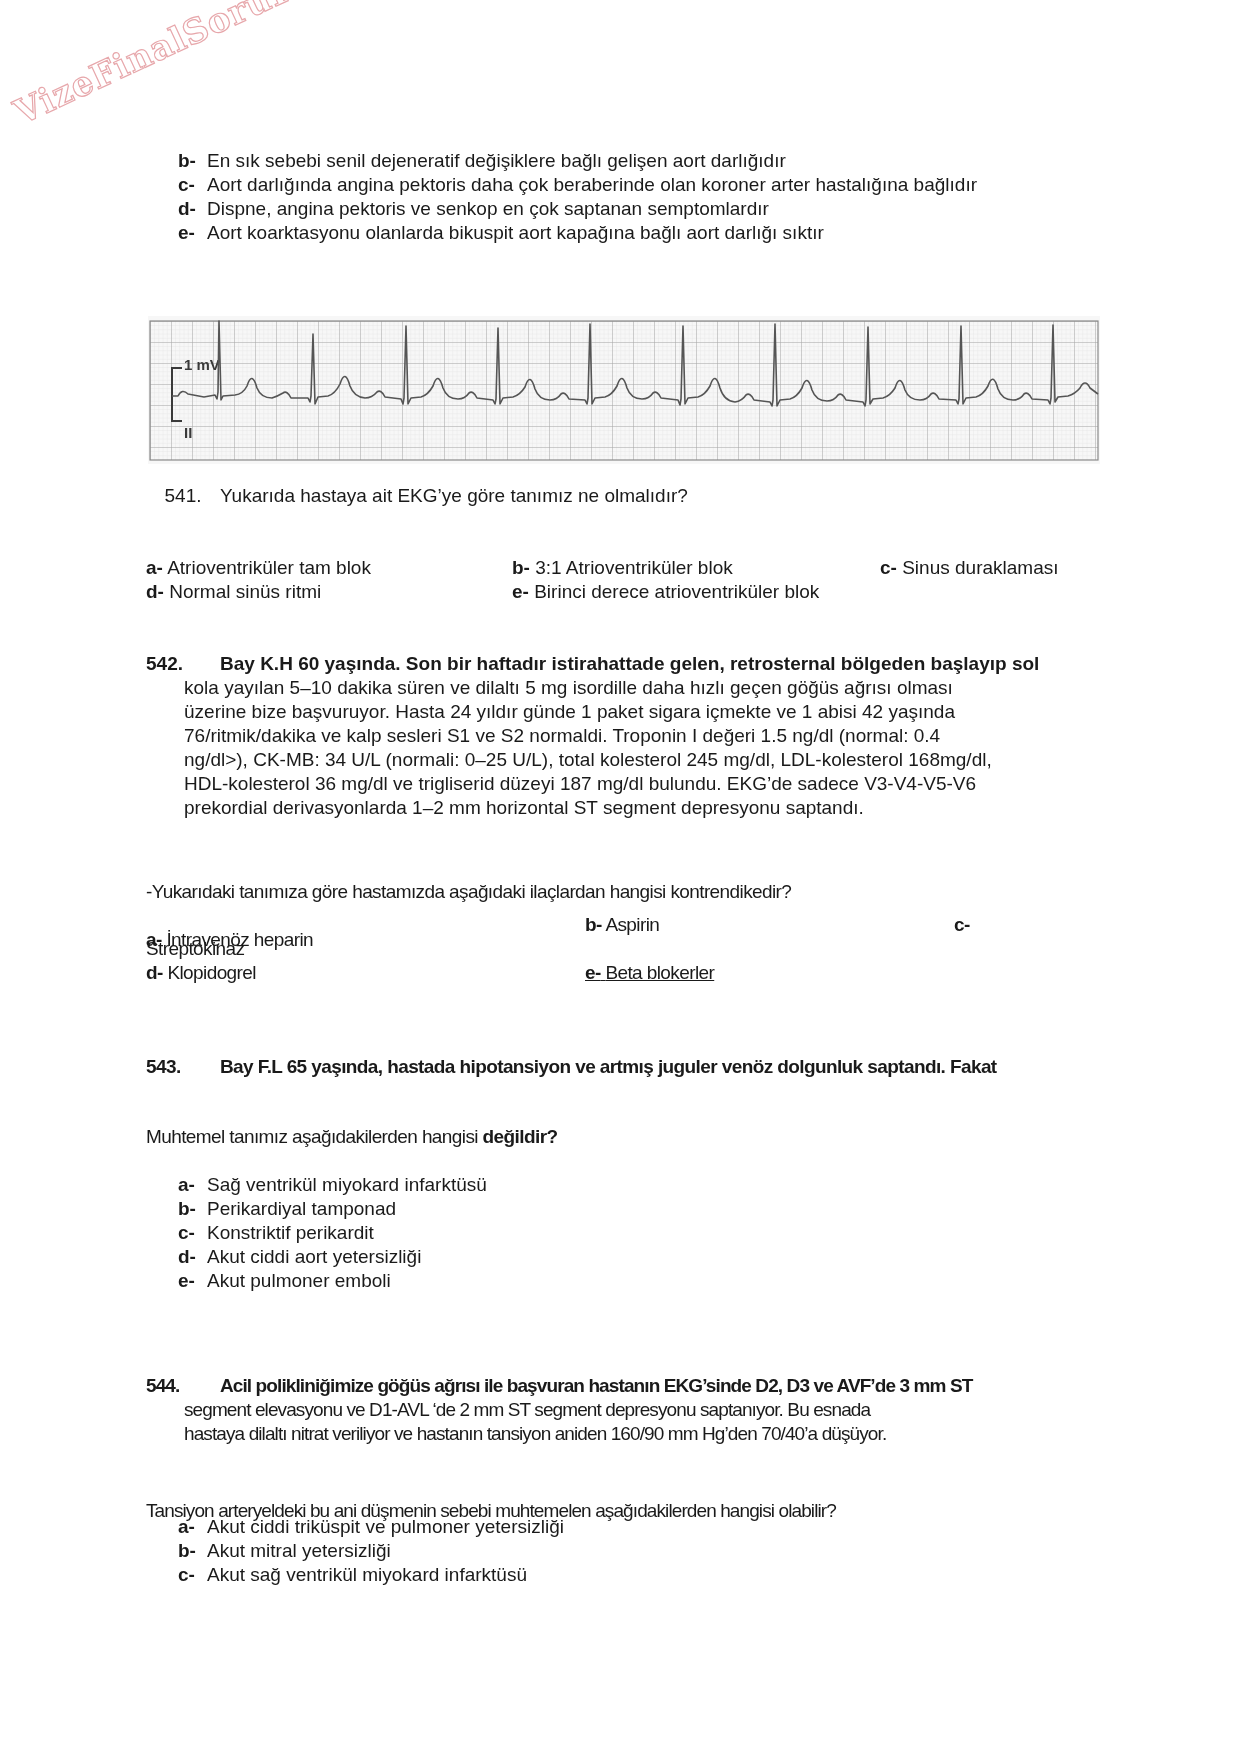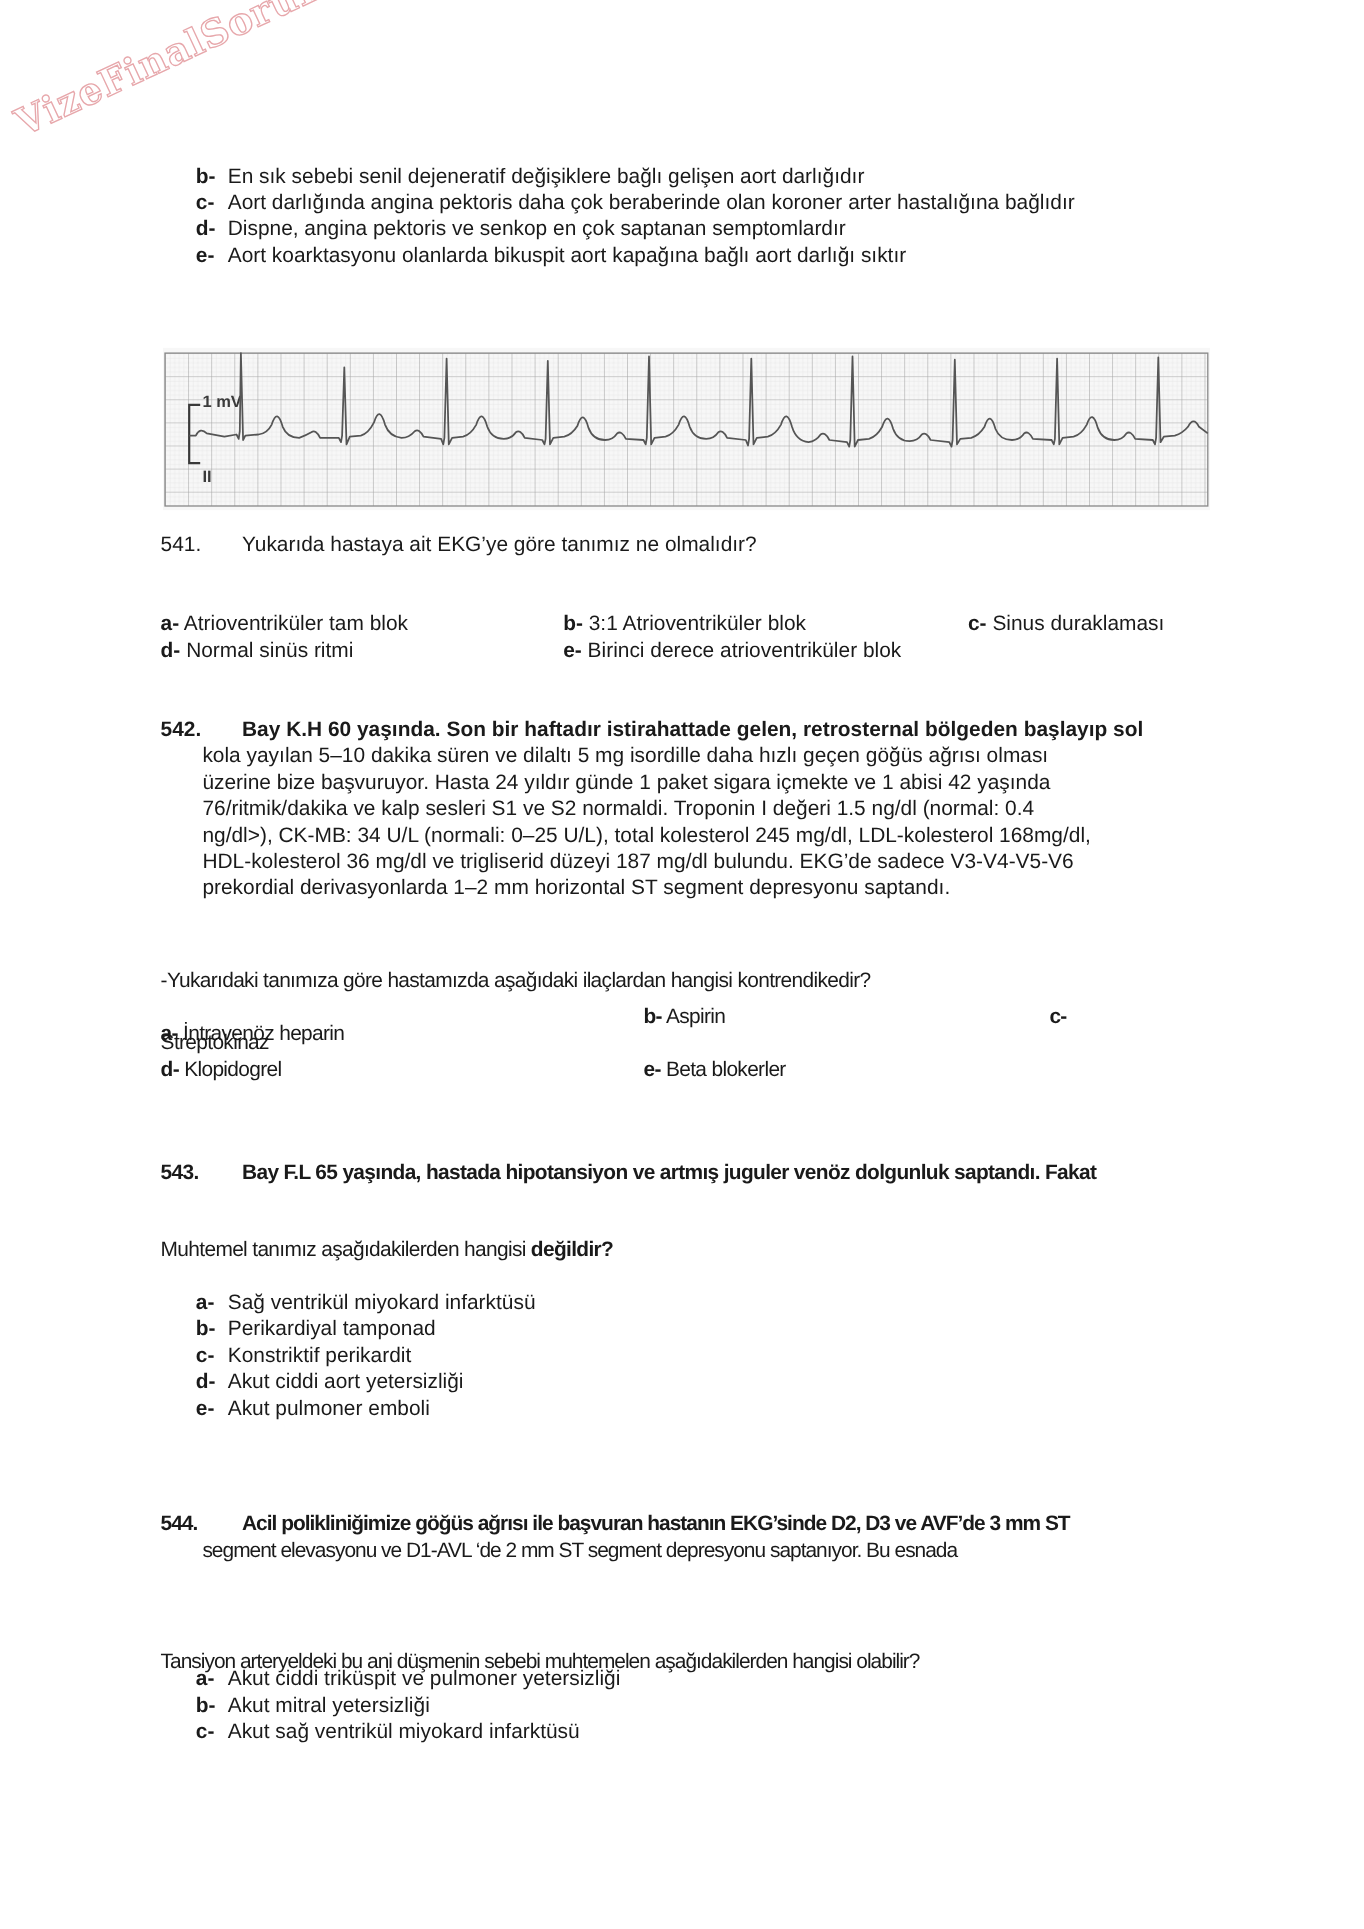--- a/index.html
+++ b/index.html
@@ -8,21 +8,21 @@
     font-family: "Liberation Sans", sans-serif; color: #1a1a1a;
   }
   .watermark {
     position: absolute; left: 8px; top: 96px;
     transform-origin: 0 0; transform: rotate(-25deg);
     font-family: "DejaVu Serif", serif; font-weight: bold; font-size: 34px;
     color: #ffffff; letter-spacing: 1px;
     -webkit-text-stroke: 1.2px #e7a7ab;
     white-space: nowrap;
   }
-  .line { position: absolute; font-size: 19px; line-height: 24px; white-space: nowrap; }
+  .line { position: absolute; font-size: 19px; line-height: 24px; white-space: nowrap; text-align: center; }
   .lbl { font-weight: bold; }
   .opt-list .row { height: 24px; display: flex; }
   .opt-list .row .lbl { width: 29px; display: inline-block; }
   .q-num { display: inline-block; width: 74px; }
   .para { position: absolute; font-size: 19px; line-height: 24px; }
   .para .first { white-space: nowrap; font-weight: bold; }
   .para .cont { padding-left: 38px; white-space: nowrap; }
   .ekg { position: absolute; left: 148px; top: 316px; width: 952px; height: 148px; }
   .cond { letter-spacing: -0.6px; }
   .cond2 { letter-spacing: -0.9px; }
@@ -99,21 +99,21 @@
   <div class="cont">ng/dl&gt;), CK-MB: 34 U/L (normali: 0–25 U/L), total kolesterol 245 mg/dl, LDL-kolesterol 168mg/dl,</div>
   <div class="cont">HDL-kolesterol 36 mg/dl ve trigliserid düzeyi 187 mg/dl bulundu. EKG’de sadece V3-V4-V5-V6</div>
   <div class="cont">prekordial derivasyonlarda 1–2 mm horizontal ST segment depresyonu saptandı.</div>
 </div>
 <div class="line cond" style="left:146px; top:880px;">-Yukarıdaki tanımıza göre hastamızda aşağıdaki ilaçlardan hangisi kontrendikedir?</div>
 <div class="line cond" style="left:146px; top:928px;"><span class="lbl">a-</span> <span>İntravenöz heparin</span></div>
 <div class="line cond" style="left:585px; top:913px;"><span class="lbl">b-</span> <span>Aspirin</span></div>
 <div class="line cond" style="left:954px; top:913px;"><span class="lbl">c-</span></div>
 <div class="line cond" style="left:146px; top:937px;">Streptokinaz</div>
 <div class="line cond" style="left:146px; top:961px;"><span class="lbl">d-</span> <span>Klopidogrel</span></div>
-<div class="line cond" style="left:585px; top:961px;"><span class="lbl">e-</span> <span>Beta blokerler</span></div>
+<div class="line cond" style="left:585px; top:961px;text-decoration:underline;"><span class="lbl">e-</span> <span>Beta blokerler</span></div>
 
 <div class="para cond" style="left:146px; top:1055px;">
   <div class="first"><span class="q-num">543.</span><span>Bay F.L 65 yaşında, hastada hipotansiyon ve artmış juguler venöz dolgunluk saptandı. Fakat</span></div>
 </div>
 <div class="line cond" style="left:146px; top:1125px;"><span>Muhtemel tanımız aşağıdakilerden hangisi </span><span class="lbl">değildir?</span></div>
 <div class="opt-list" style="position:absolute; left:178px; top:1173px; font-size:19px; line-height:24px;">
   <div class="row">
       <span class="lbl">a-</span>
       <span>Sağ ventrikül miyokard infarktüsü</span>
     </div>
@@ -131,20 +131,21 @@
     </div>
   <div class="row">
       <span class="lbl">e-</span>
       <span>Akut pulmoner emboli</span>
     </div>
 </div>
 
 <div class="para cond2" style="left:146px; top:1374px;">
   <div class="first"><span class="q-num">544.</span><span>Acil polikliniğimize göğüs ağrısı ile başvuran hastanın EKG’sinde D2, D3 ve AVF’de 3 mm ST</span></div>
   <div class="cont">segment elevasyonu ve D1-AVL ‘de 2 mm ST segment depresyonu saptanıyor. Bu esnada</div>
+  <div class="cont">hastaya dilaltı nitrat veriliyor ve hastanın tansiyon aniden 160/90 mm Hg’den 70/40’a düşüyor.</div>
 </div>
 <div class="line cond2" style="left:146px; top:1467px;margin-top:32px;">Tansiyon arteryeldeki bu ani düşmenin sebebi muhtemelen aşağıdakilerden hangisi olabilir?</div>
 <div class="opt-list" style="position:absolute; left:178px; top:1515px; font-size:19px; line-height:24px;">
   <div class="row">
       <span class="lbl">a-</span>
       <span>Akut ciddi triküspit ve pulmoner yetersizliği</span>
     </div>
   <div class="row">
       <span class="lbl">b-</span>
       <span>Akut mitral yetersizliği</span>

